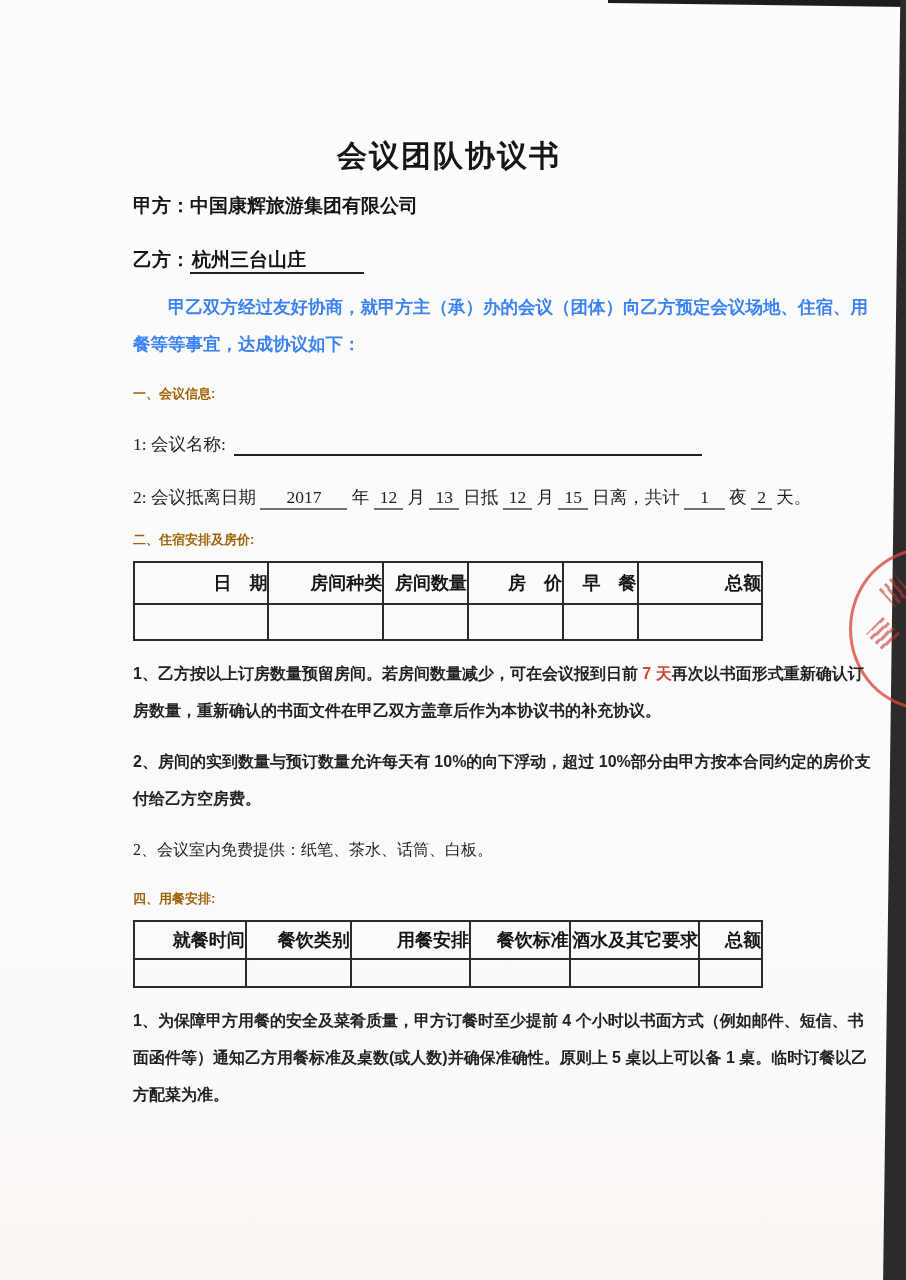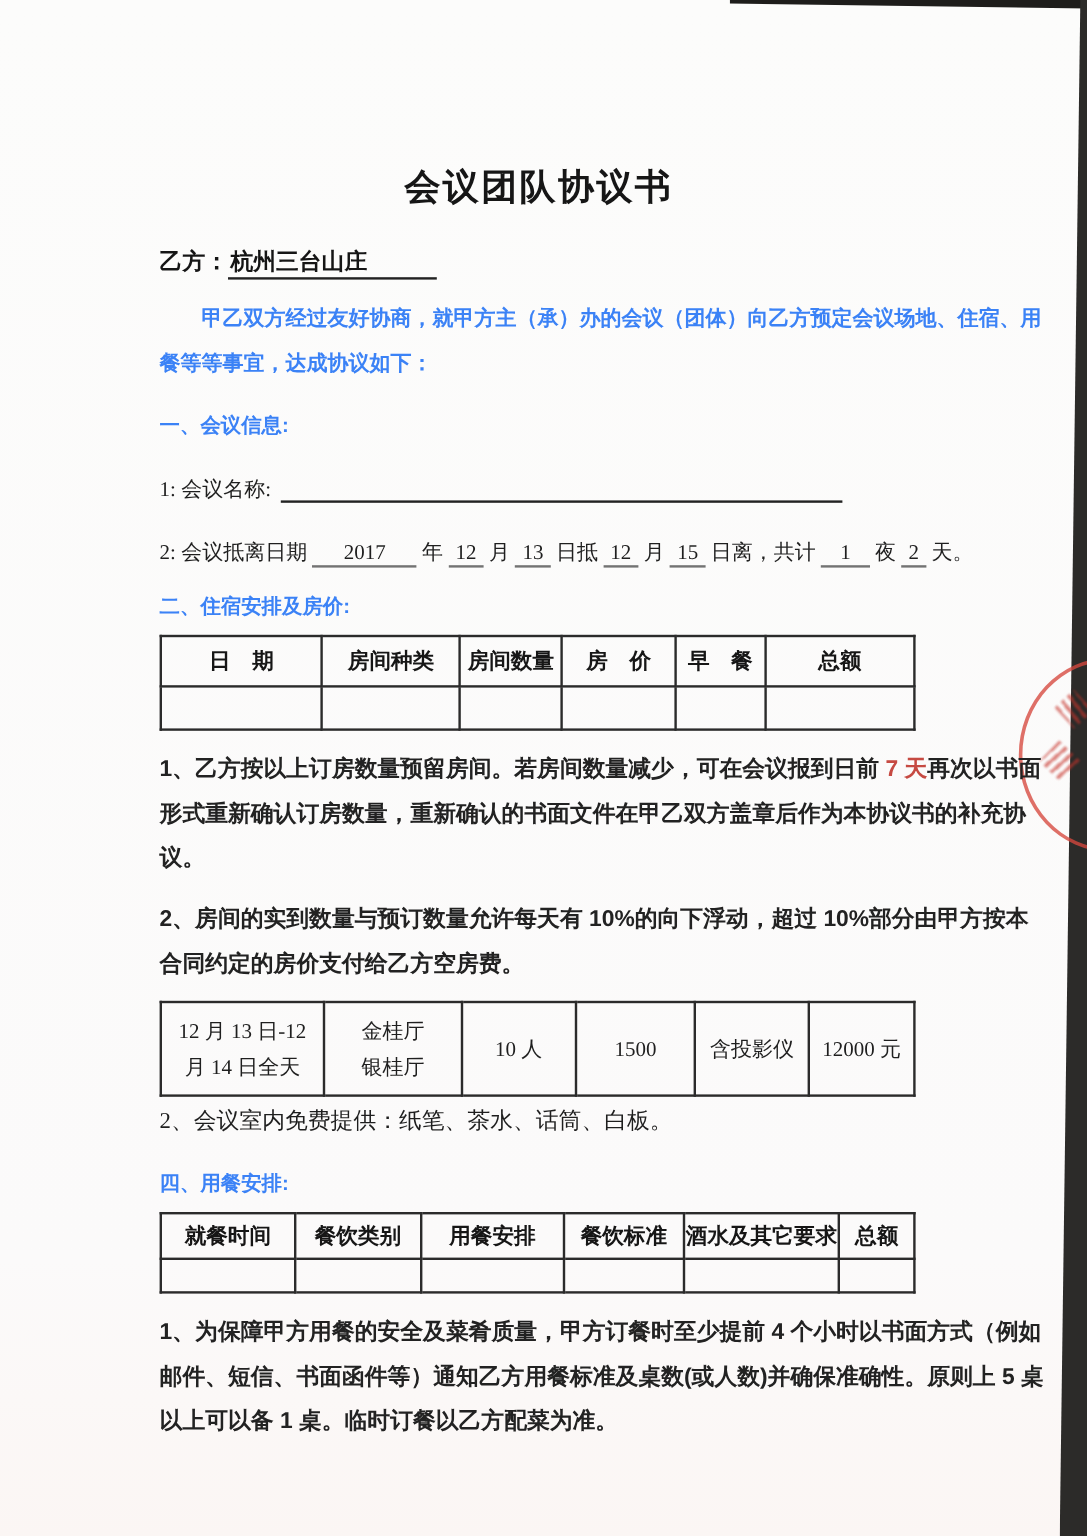--- a/index.html
+++ b/index.html
@@ -28,42 +28,42 @@
   .party-b { margin-top:28px; }
   .party-b .u-name { border-bottom:2px solid #222; padding:0 58px 2px 2px; }
 
   .intro {
     margin-top:16px; text-indent:2em; line-height:37px;
     font-family:"Liberation Sans","DejaVu Sans",sans-serif;
     font-weight:600; font-size:17.5px; color:#3b82f6;
   }
   .sec-heading {
     font-family:"Liberation Sans","DejaVu Sans",sans-serif;
-    font-weight:bold; font-size:17px; color:#3b82f6; margin-top:22px;
+    font-weight:bold; font-size:13px; color:#a16207; margin-top:22px;
   }
   .plain-line { margin-top:29px; font-size:17.5px; }
   .fill-long { display:inline-block; width:468px; border-bottom:2px solid #222; height:20px; vertical-align:bottom; margin-left:8px; }
   .u { border-bottom:2px solid #737373; padding:0 6px 1px 6px; }
   .u.wide { padding:0 26px 1px 26px; }
   .u.mid  { padding:0 16px 1px 16px; }
 
   table { border-collapse:collapse; table-layout:fixed; width:630px; margin-top:12px; }
   th, td { border:2px solid #2b2b2b; text-align:center; vertical-align:middle; }
   th {
     font-family:"Liberation Sans","DejaVu Sans",sans-serif;
-    font-weight:bold; font-size:18px; color:#161616; height:42px;
+    font-weight:bold; font-size:18px; color:#161616; height:42px;text-align:right;
   }
   td { font-size:17.5px; }
   .t-rooms .empty-row td { height:36px; }
   .t-meet  td { height:78px; line-height:30px; }
   .t-meal th { height:38px; }
   .t-meal .empty-row td { height:28px; }
 
   .note {
-    margin-top:14px; line-height:37px; font-size:19px; color:#1e1e1e;
+    margin-top:14px; line-height:37px; font-size:16px; color:#1e1e1e;
   }
   .note.bold-style {
     font-family:"Liberation Sans","DejaVu Sans",sans-serif;
     font-weight:600; color:#222;
   }
   .red-em { color:#c64a42; }
 
   
   .edge-right {
     position:absolute; top:0; right:0; width:26px; height:1280px;
@@ -102,20 +102,21 @@
 <div class="stamp">
   <div class="stamp-ring"></div>
   <div class="stamp-glyph g1"></div>
   <div class="stamp-glyph g2"></div>
 </div>
 
 <div class="content">
 
   <div class="doc-title">会议团队协议书</div>
 
+  <div class="party-line party-a">甲方：中国康辉旅游集团有限公司</div>
 
   <div class="party-line party-b">
     <span>乙方：</span><span class="u-name">杭州三台山庄</span>
   </div>
 
   <div class="intro">甲乙双方经过友好协商，就甲方主（承）办的会议（团体）向乙方预定会议场地、住宿、用餐等等事宜，达成协议如下：</div>
 
   <div class="sec-heading">一、会议信息:</div>
 
   <div class="plain-line">
@@ -180,34 +181,20 @@
   <table class="t-meet">
     <colgroup>
       <col style="width:21.7%">
         <col style="width:18.3%">
         <col style="width:15.1%">
       <col style="width:15.9%">
         <col style="width:15.1%">
         <col style="width:14.0%">
     </colgroup>
     <tbody>
-    <tr>
-      <td>
-        <div>12 月 13 日-12</div>
-        <div>月 14 日全天</div>
-      </td>
-      <td>
-        <div>金桂厅</div>
-        <div>银桂厅</div>
-      </td>
-      <td>10 人</td>
-      <td>1500</td>
-      <td>含投影仪</td>
-      <td>12000 元</td>
-    </tr>
   </tbody>
     </table>
 
   <div class="note" style="margin-top:2px;">2、会议室内免费提供：纸笔、茶水、话筒、白板。</div>
 
   <div class="sec-heading">四、用餐安排:</div>
 
   <table class="t-meal">
     <colgroup>
       <col style="width:17.8%">

